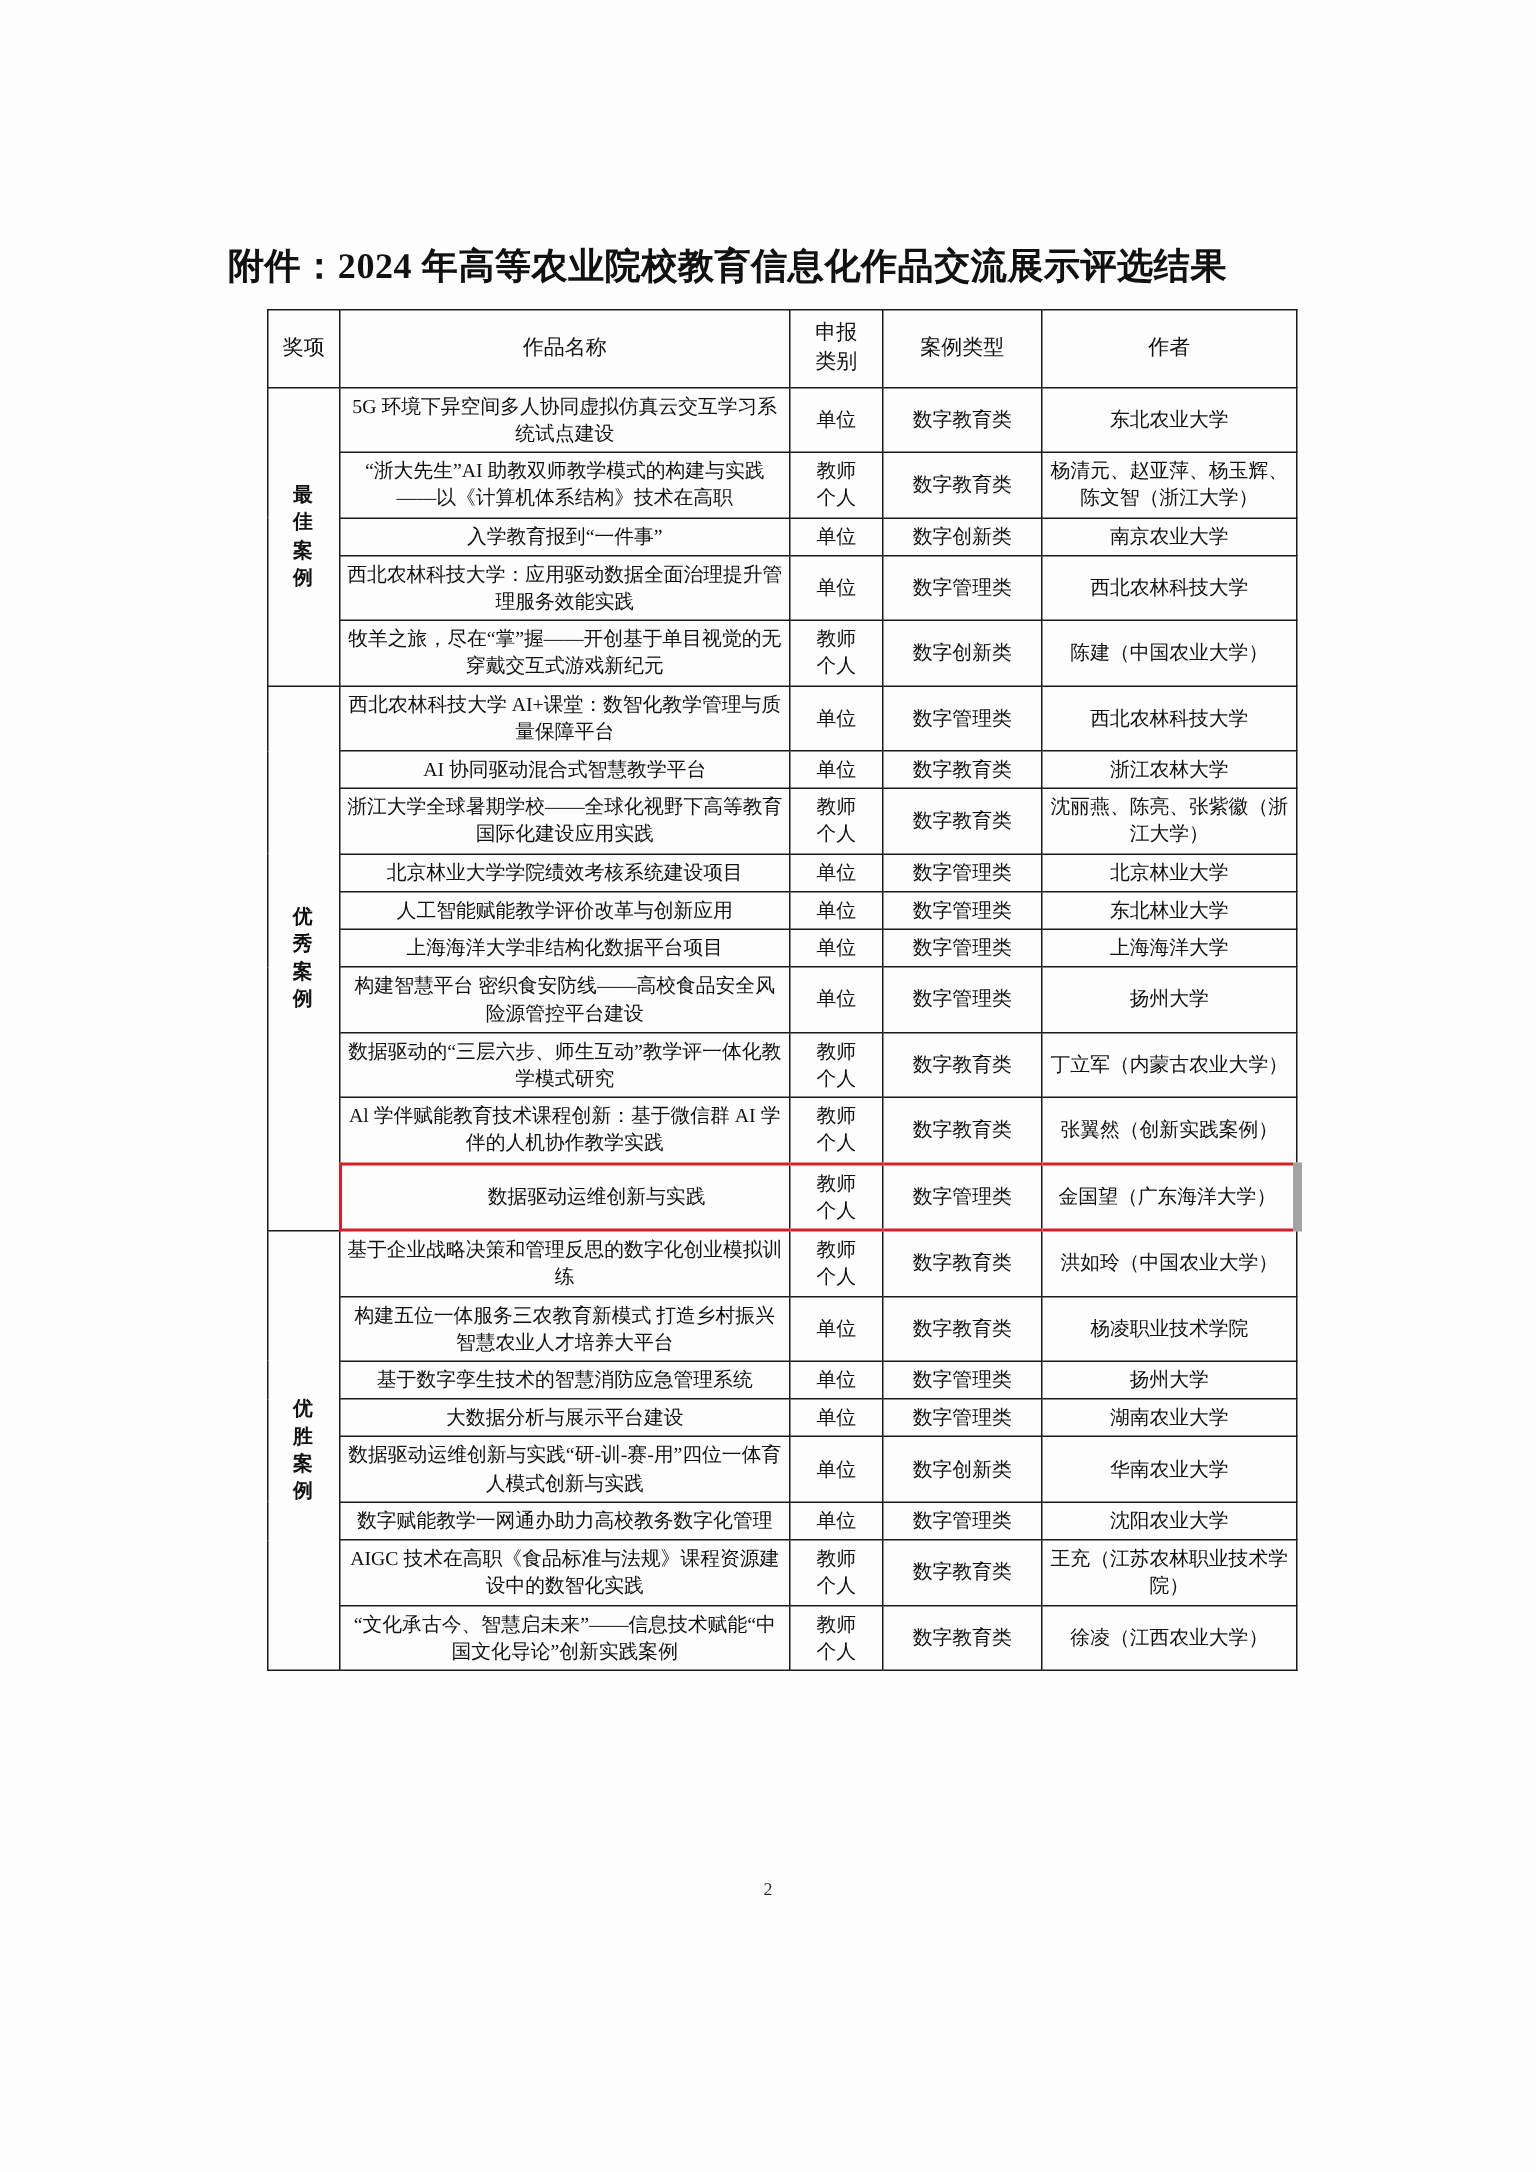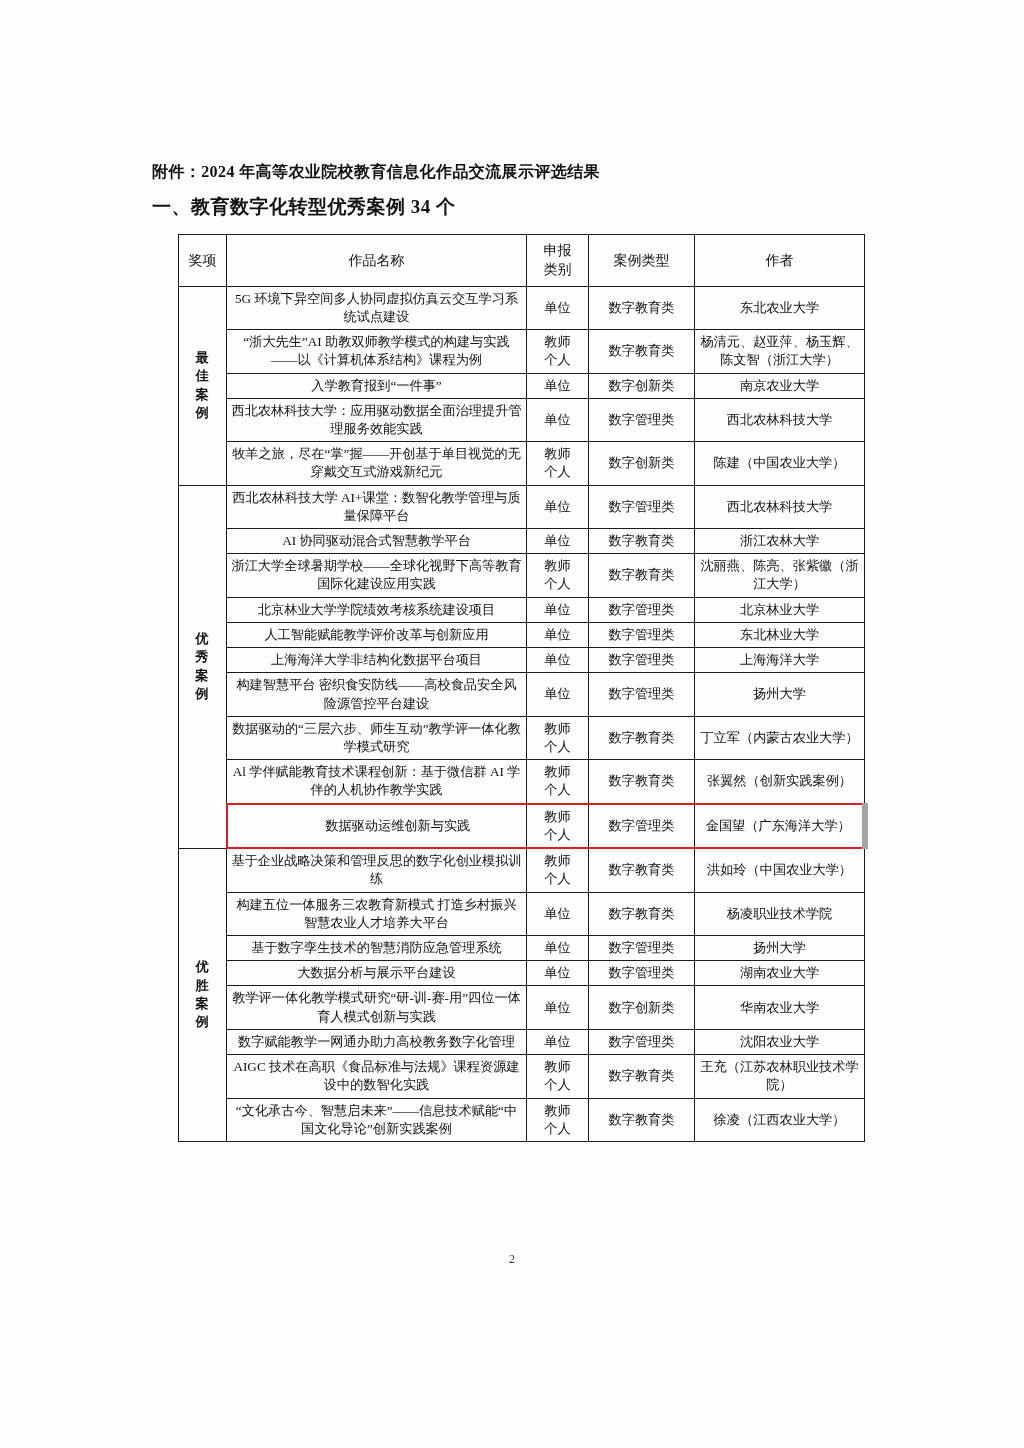--- a/index.html
+++ b/index.html
@@ -22,21 +22,21 @@
     height: 1448px;
     background: #fdfdfd;
   }
   .content {
     position: absolute;
     left: 152px;
     top: 160px;
     width: 720px;
   }
   .doc-title {
-    font-size: 16px;
+    font-size: 24px;
     font-weight: bold;
     letter-spacing: 0.4px;
     line-height: 1.5;
     margin: 0 0 10px 0;
     white-space: nowrap;
   }
   .section-title {
     font-size: 19px;
     font-weight: bold;
     letter-spacing: 0.5px;
@@ -106,21 +106,20 @@
   .thick-sep td {
     border-top: 1.6px solid #111;
   }
 </style>
 </head>
 <body>
 
 <div class="page">
   <div class="content">
     <h1 class="doc-title">附件：2024 年高等农业院校教育信息化作品交流展示评选结果</h1>
-    <h2 class="section-title">一、教育数字化转型优秀案例 34 个</h2>
 
     <table class="award-table">
       <colgroup>
         <col class="c-award">
           <col class="c-name">
           <col class="c-type">
           <col class="c-cat">
           <col class="c-author">
       </colgroup>
       <thead>
@@ -142,21 +141,21 @@
               <span>佳</span>
               <span>案</span>
               <span>例</span>
             </td>
             <td class="name-cell">5G 环境下异空间多人协同虚拟仿真云交互学习系统试点建设</td>
             <td>单位</td>
             <td>数字教育类</td>
             <td>东北农业大学</td>
           </tr>
           <tr>
-            <td class="name-cell">“浙大先生”AI 助教双师教学模式的构建与实践——以《计算机体系结构》课程为例</td>
+            <td class="name-cell">“浙大先生”AI 助教双师教学模式的构建与实践——以《计算机体系结构》技术在高职</td>
             <td>
               <div>教师</div>
               <div>个人</div>
             </td>
             <td>数字教育类</td>
             <td>杨清元、赵亚萍、杨玉辉、陈文智（浙江大学）</td>
           </tr>
           <tr>
             <td class="name-cell">入学教育报到“一件事”</td>
             <td>单位</td>
@@ -283,21 +282,21 @@
             <td>数字管理类</td>
             <td>扬州大学</td>
           </tr>
           <tr>
             <td class="name-cell">大数据分析与展示平台建设</td>
             <td>单位</td>
             <td>数字管理类</td>
             <td>湖南农业大学</td>
           </tr>
           <tr>
-            <td class="name-cell">教学评一体化教学模式研究“研-训-赛-用”四位一体育人模式创新与实践</td>
+            <td class="name-cell">数据驱动运维创新与实践“研-训-赛-用”四位一体育人模式创新与实践</td>
             <td>单位</td>
             <td>数字创新类</td>
             <td>华南农业大学</td>
           </tr>
           <tr>
             <td class="name-cell">数字赋能教学一网通办助力高校教务数字化管理</td>
             <td>单位</td>
             <td>数字管理类</td>
             <td>沈阳农业大学</td>
           </tr>

